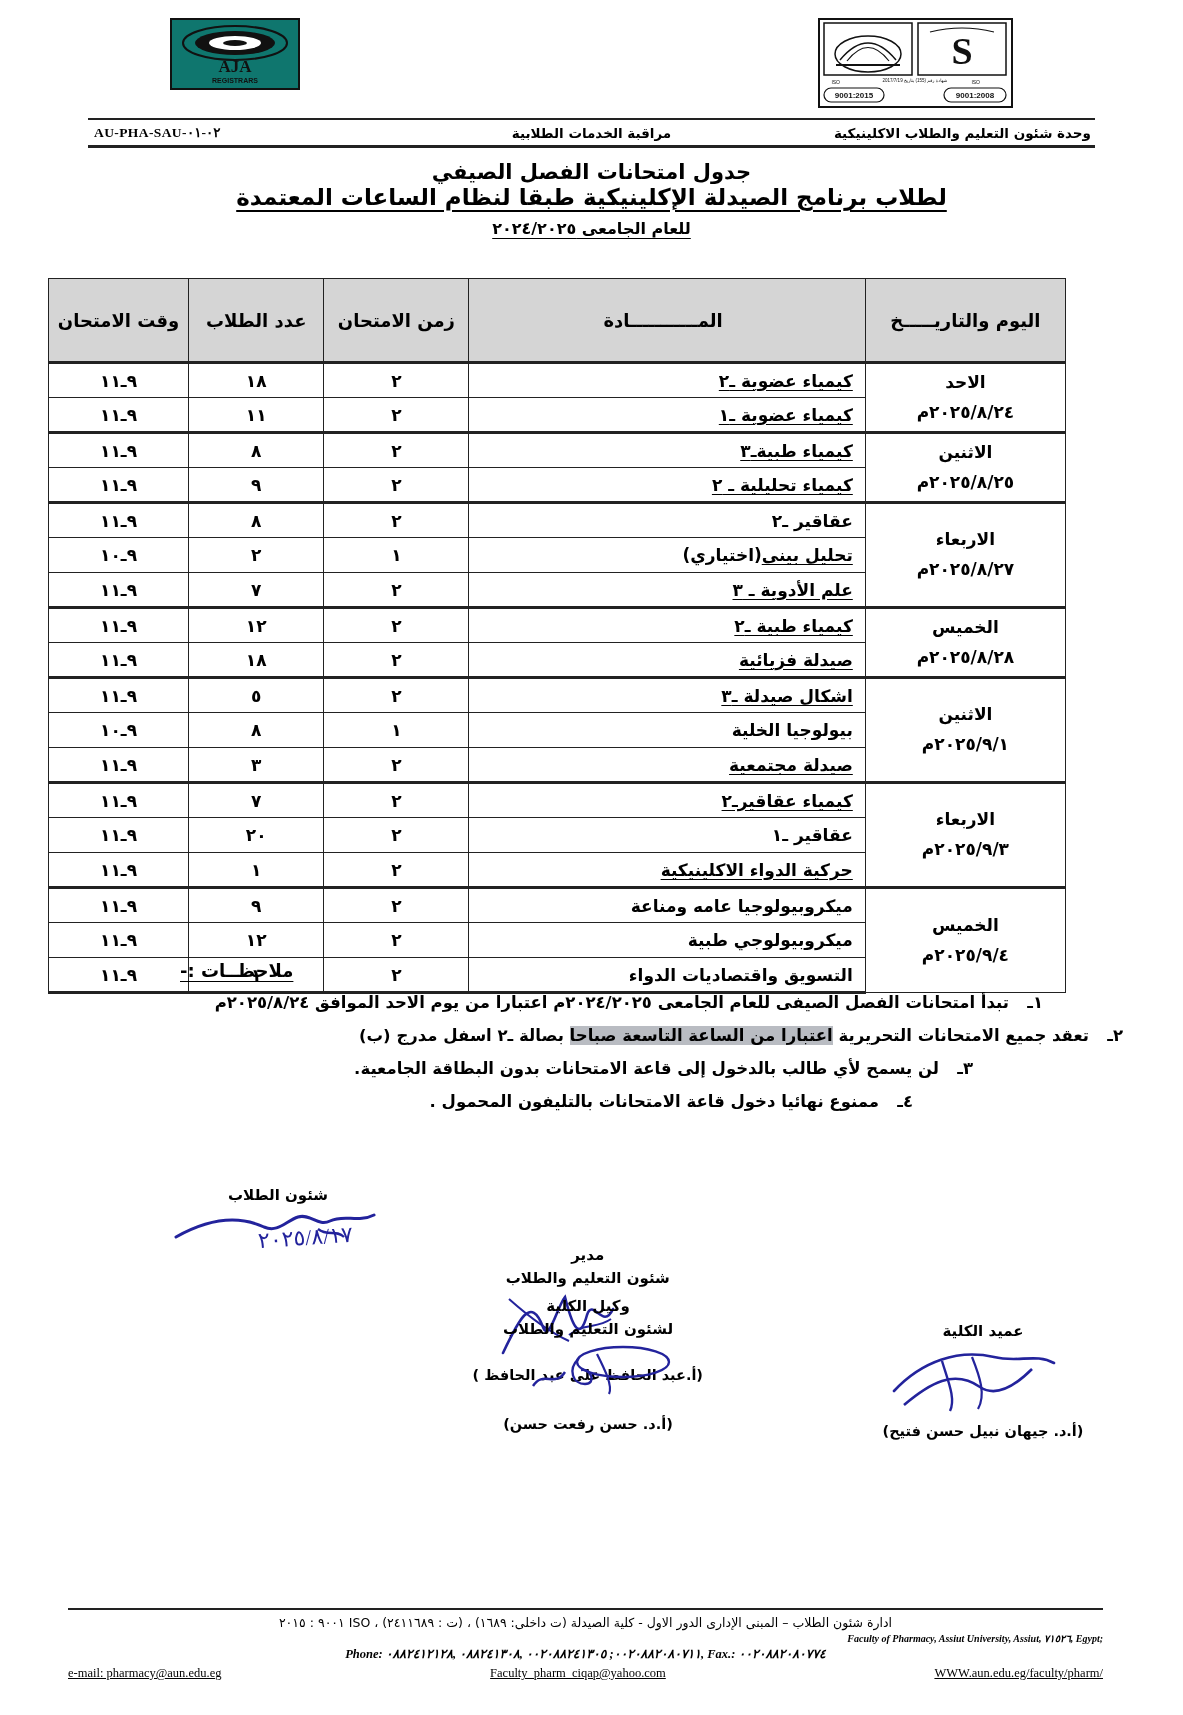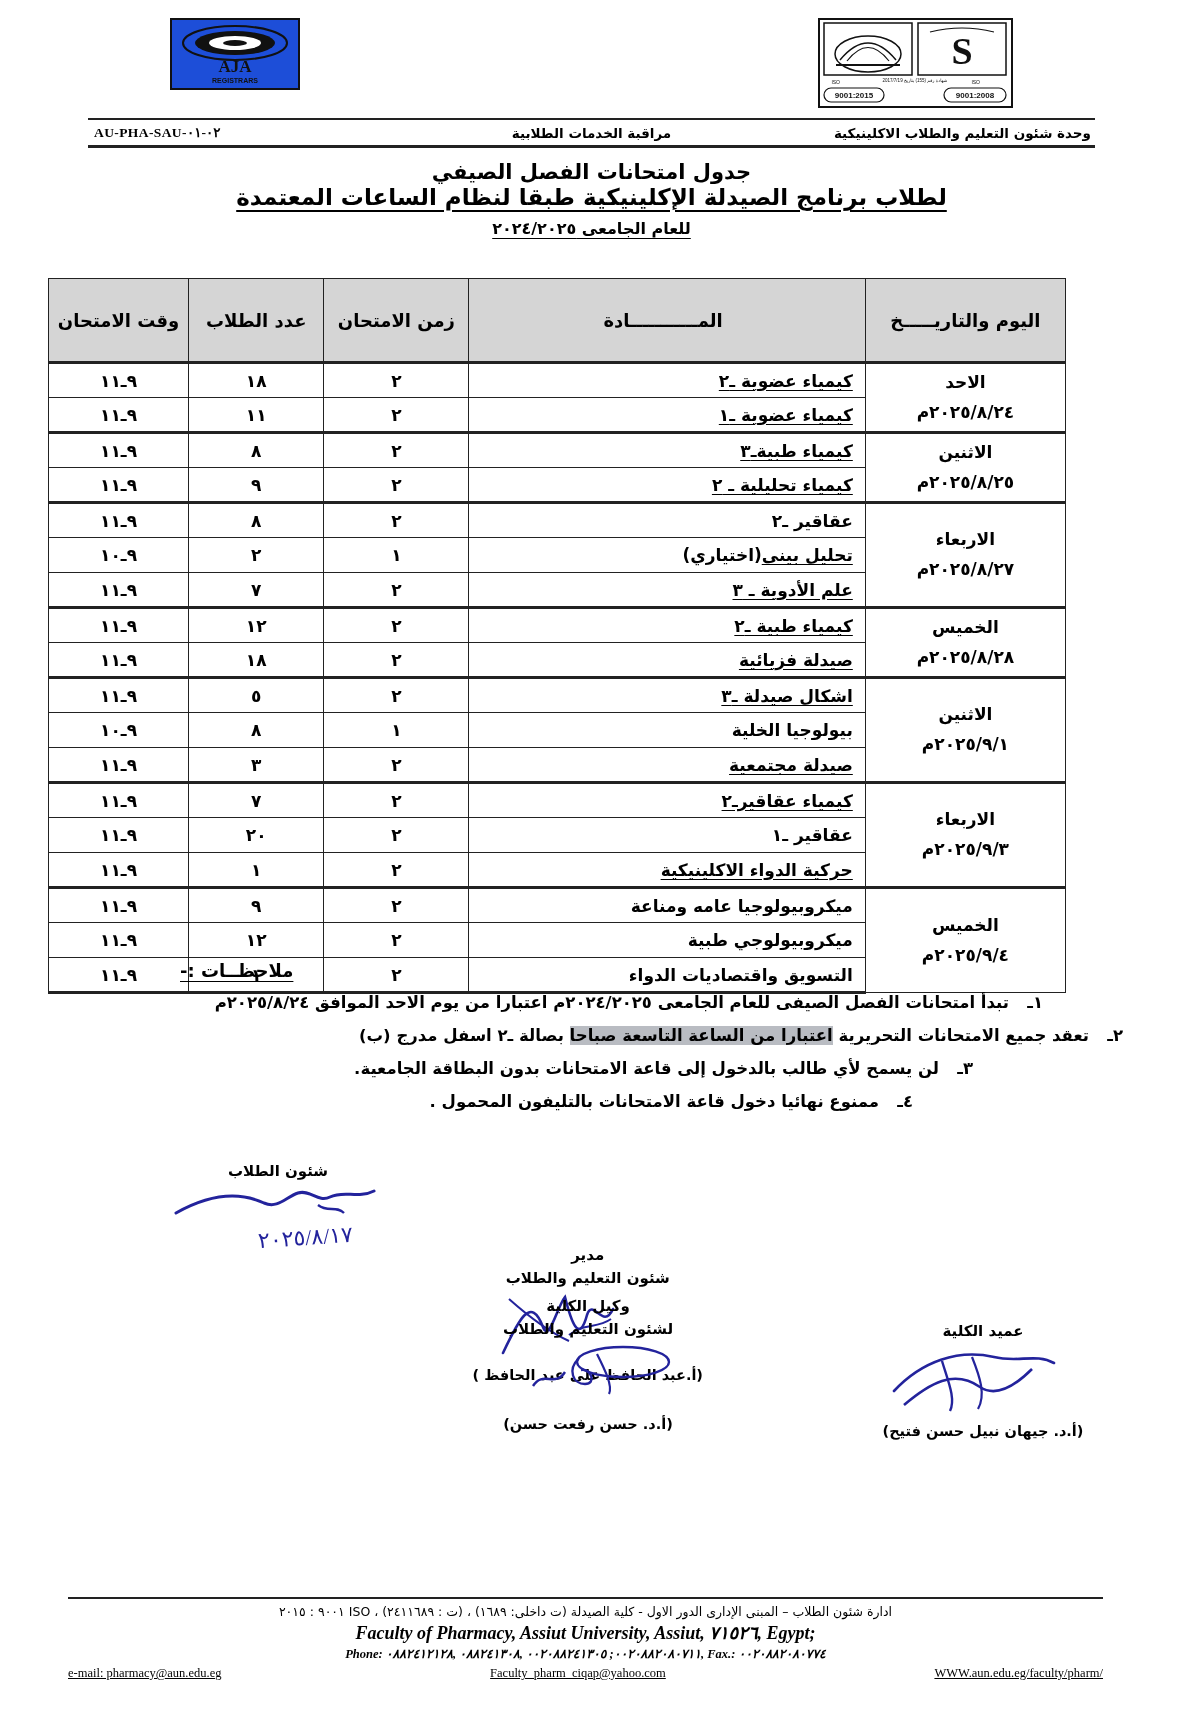--- a/index.html
+++ b/index.html
@@ -16,21 +16,21 @@
   
   .page {
     position:absolute; inset:0;
     padding:0;
   }
 
   
   .logo-left, .logo-right {
     position:absolute; top:18px;
     border:2px solid #111;
-    background:#1d4ed8;
+    background:#0f766e;
     display:flex; align-items:center; justify-content:center;
     overflow:hidden;
   }
   .logo-left  { left:170px; width:130px; height:72px; }
   .logo-right { right:170px; width:195px; height:90px; }
 
   
   .id-bar {
     position:absolute; top:118px; left:88px; right:88px;
     height:30px;
@@ -114,21 +114,21 @@
   .note-2 { padding-right:0px; }
   .note-3 { padding-right:150px; }
   .note-4 { padding-right:210px; }
   .hl { background:#b9bcc2; }
 
   
   .sig { position:absolute; direction:rtl; text-align:center; }
   .sig .lab { font-size:15px; font-weight:700; line-height:1.5; white-space:nowrap; }
   .sig .nm  { font-size:14.5px; font-weight:700; white-space:nowrap; }
 
-  .sig-students { top:1160px; right:795px; }
+  .sig-students { top:1184px; right:795px; }
   .sig-director { top:1196px; right:480px;margin-top:48px; }
   .sig-coord    { top:1160px; right:85px; }
   .sig-vice     { top:1295px; right:480px; }
   .sig-dean     { top:1320px; right:85px; }
 
   .hand-date {
     position:absolute; top:1225px; right:830px;
     font-family:"Liberation Serif", serif;
     font-size:22px; color:#23239c; direction:ltr;
     transform:rotate(-4deg);
@@ -139,21 +139,21 @@
     position:absolute; bottom:34px; left:68px; right:80px;
     border-top:2.5px solid #222;
     padding-top:5px;
     direction:rtl;
   }
   .f-ar {
     font-size:12.5px; text-align:center;
     font-family:"DejaVu Sans", sans-serif;
   }
   .f-en1 {
-    font-size:18px; text-align:center; direction:ltr;
+    font-size:10px; text-align:right; direction:ltr;
     font-family:"Liberation Serif", serif; font-style:italic; font-weight:700;
     margin-top:3px;
   }
   .f-en2 {
     font-size:12.5px; text-align:center; direction:ltr;
     font-family:"Liberation Serif", serif; font-style:italic; font-weight:700;
     margin-top:2px;
   }
   .f-row {
     display:flex; direction:ltr; justify-content:space-between;

